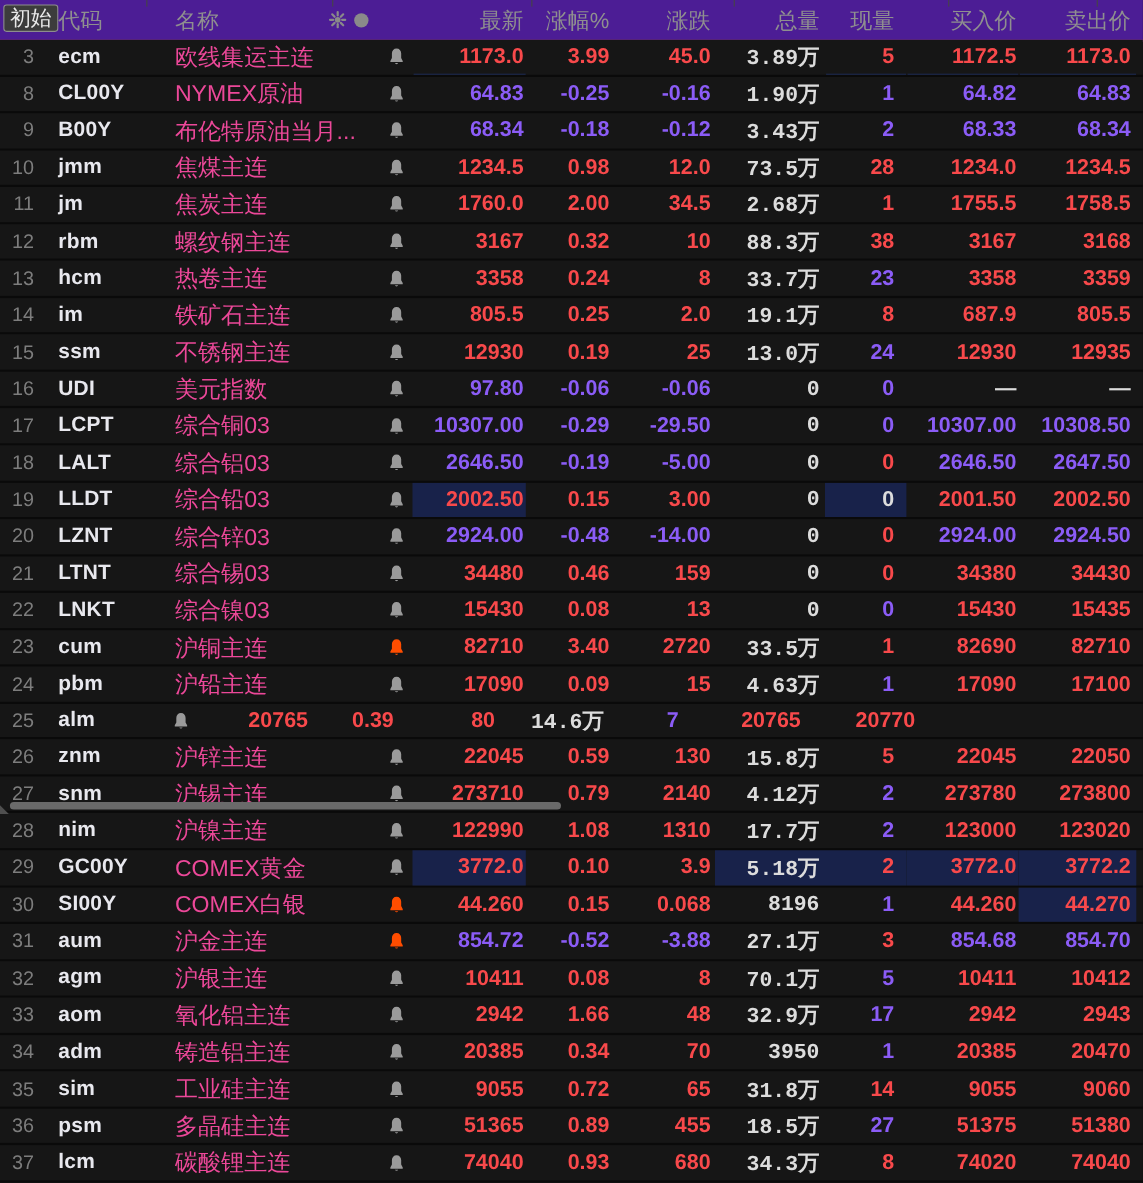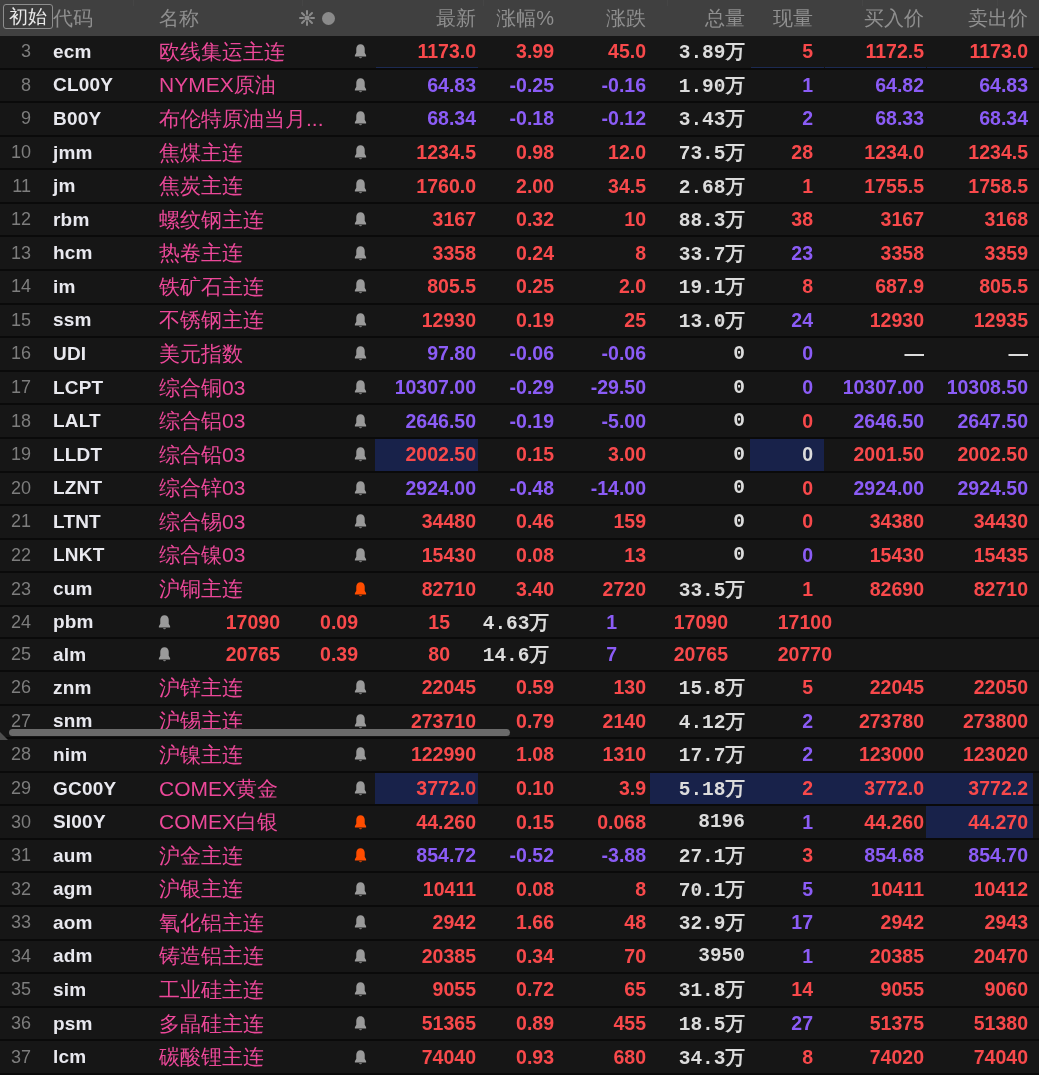--- a/index.html
+++ b/index.html
@@ -1,21 +1,21 @@
 <!DOCTYPE html>
 <html><head>
 <meta charset="utf-8">
 <style>
   html,body{margin:0;padding:0;background:#121212;}
   body{width:1039px;height:1075px;overflow:hidden;position:relative;
        font-family:"Liberation Sans", sans-serif; -webkit-font-smoothing:antialiased;}
   #app{position:absolute;inset:0;background:#151515;}
 
   
-  .hdr{position:relative;height:36px;background:#404040;border-bottom:2px solid #d946ef;
+  .hdr{position:relative;height:36px;background:#4c1d95;border-bottom:2px solid #d946ef;
        display:flex;align-items:center;color:#8f8f8f;font-size:20px;}
   .hdr .hc{white-space:nowrap;}
   .tick{position:absolute;top:0;width:1px;height:6px;background:#454545;}
   .start-btn{position:absolute;left:3px;top:4px;height:25px;padding:0 5px;display:flex;align-items:center;
        background:#3c3c3c;border:1px solid #8d8d8d;border-radius:3px;color:#e9e9e9;font-size:19px;box-sizing:border-box;}
   .hdr-icons{position:absolute;left:299px;top:0;height:36px;display:flex;align-items:center;gap:7px;}
   .dot-icon{width:13px;height:13px;border-radius:50%;background:#8a8a8a;display:inline-block;}
 
   
   .c{box-sizing:border-box;white-space:nowrap;overflow:hidden;}
@@ -748,20 +748,23 @@
           <span>82710</span>
         </div>
       </div>
       <div class="row">
         <div class="c c-num num">
           <span>24</span>
         </div>
         <div class="c c-code code">
           <span>pbm</span>
         </div>
+        <div class="c c-name name">
+          <span>沪铅主连</span>
+        </div>
         <div class="c c-bell bell-gray">
           <svg class="bell-svg" viewBox="0 0 16 18">
             <path d="M8 1.2C5.3 1.2 3.5 3.2 3.5 6v4.3L2 13.1v1.2h12v-1.2L12.5 10.3V6c0-2.8-1.8-4.8-4.5-4.8z"></path>
             <path d="M6.4 15.2a1.7 1.7 0 0 0 3.2 0z"></path>
           </svg>
         </div>
         <div class="c c-latest val up">
           <span>17090</span>
         </div>
         <div class="c c-pct val up">

